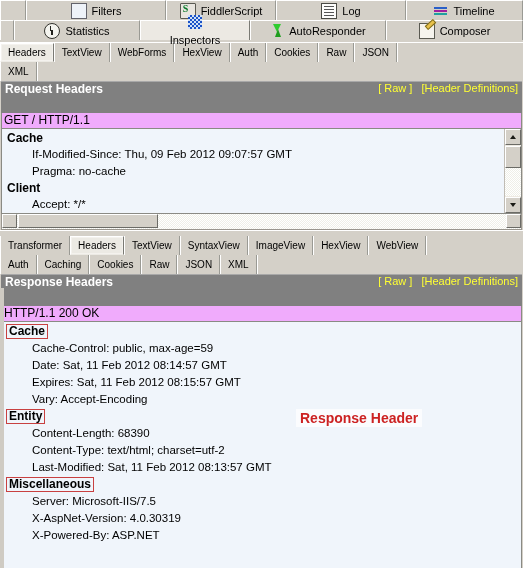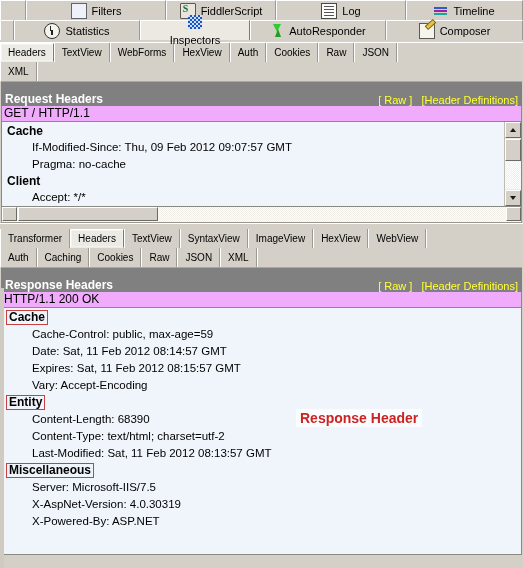--- a/index.html
+++ b/index.html
@@ -200,22 +200,22 @@
   }
 
   
   .panel {
     background: #d4d0c8;
     padding: 0 1px;
     box-sizing: border-box;
   }
   .panel-title {
     display: flex;
-    align-items: flex-end;
-    height: 25px;
+    align-items: flex-start;
+    height: 32px;
     background: #808080;
     color: #ffffff;
     font-weight: bold;
     font-size: 12px;
     padding: 0 4px;
     box-sizing: border-box;
     border-top: 1px solid #a8a8a8;
   }
   .panel-title .ttl { flex: 1; }
   .panel-links {

